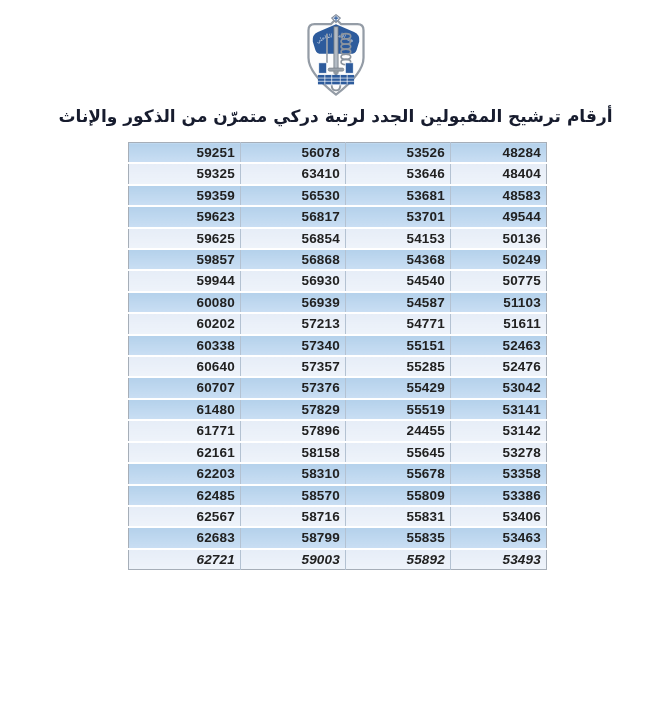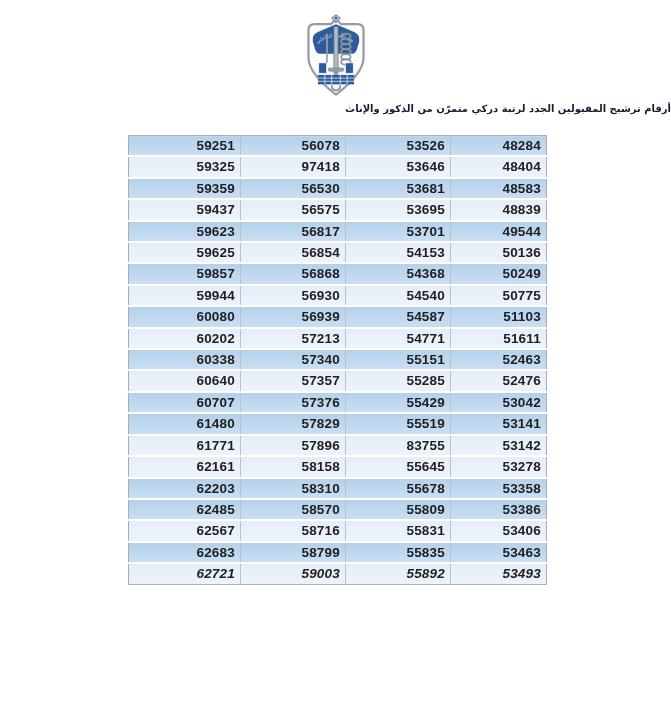--- a/index.html
+++ b/index.html
@@ -9,24 +9,26 @@
     width:671px; height:710px;
     background:#ffffff;
     overflow:hidden;
     font-family:"Liberation Sans", sans-serif;
   }
   .logo-wrap {
     width:88px; height:86px;
     margin:13px auto 0 auto;
   }
   .doc-title {
+    margin-top:7px;
+    text-align:center;
     direction:rtl;
     font-family:"DejaVu Sans","Liberation Sans",sans-serif;
     font-weight:bold;
-    font-size:10px;
+    font-size:17px;
     line-height:20px;
     color:#171c2e;
   }
   table.candidates {
     margin-left:128px;
     margin-top:16px;
     width:418px;
     table-layout:fixed;
     border-collapse:collapse;
     border:1px solid #a6aeb8;
@@ -119,36 +121,30 @@
     </colgroup>
     <tbody>
         <tr class="row-blue">
           <td class="num">59251</td>
           <td class="num">56078</td>
           <td class="num">53526</td>
           <td class="num">48284</td>
         </tr>
         <tr class="row-pale">
           <td class="num">59325</td>
-          <td class="num">97418</td>
+          <td class="num">63410</td>
           <td class="num">53646</td>
           <td class="num">48404</td>
         </tr>
         <tr class="row-blue">
           <td class="num">59359</td>
           <td class="num">56530</td>
           <td class="num">53681</td>
           <td class="num">48583</td>
         </tr>
-        <tr class="row-pale">
-          <td class="num">59437</td>
-          <td class="num">56575</td>
-          <td class="num">53695</td>
-          <td class="num">48839</td>
-        </tr>
         <tr class="row-blue">
           <td class="num">59623</td>
           <td class="num">56817</td>
           <td class="num">53701</td>
           <td class="num">49544</td>
         </tr>
         <tr class="row-pale">
           <td class="num">59625</td>
           <td class="num">56854</td>
           <td class="num">54153</td>
@@ -198,21 +194,21 @@
         </tr>
         <tr class="row-blue">
           <td class="num">61480</td>
           <td class="num">57829</td>
           <td class="num">55519</td>
           <td class="num">53141</td>
         </tr>
         <tr class="row-pale">
           <td class="num">61771</td>
           <td class="num">57896</td>
-          <td class="num">83755</td>
+          <td class="num">24455</td>
           <td class="num">53142</td>
         </tr>
         <tr class="row-pale">
           <td class="num">62161</td>
           <td class="num">58158</td>
           <td class="num">55645</td>
           <td class="num">53278</td>
         </tr>
         <tr class="row-blue">
           <td class="num">62203</td>

